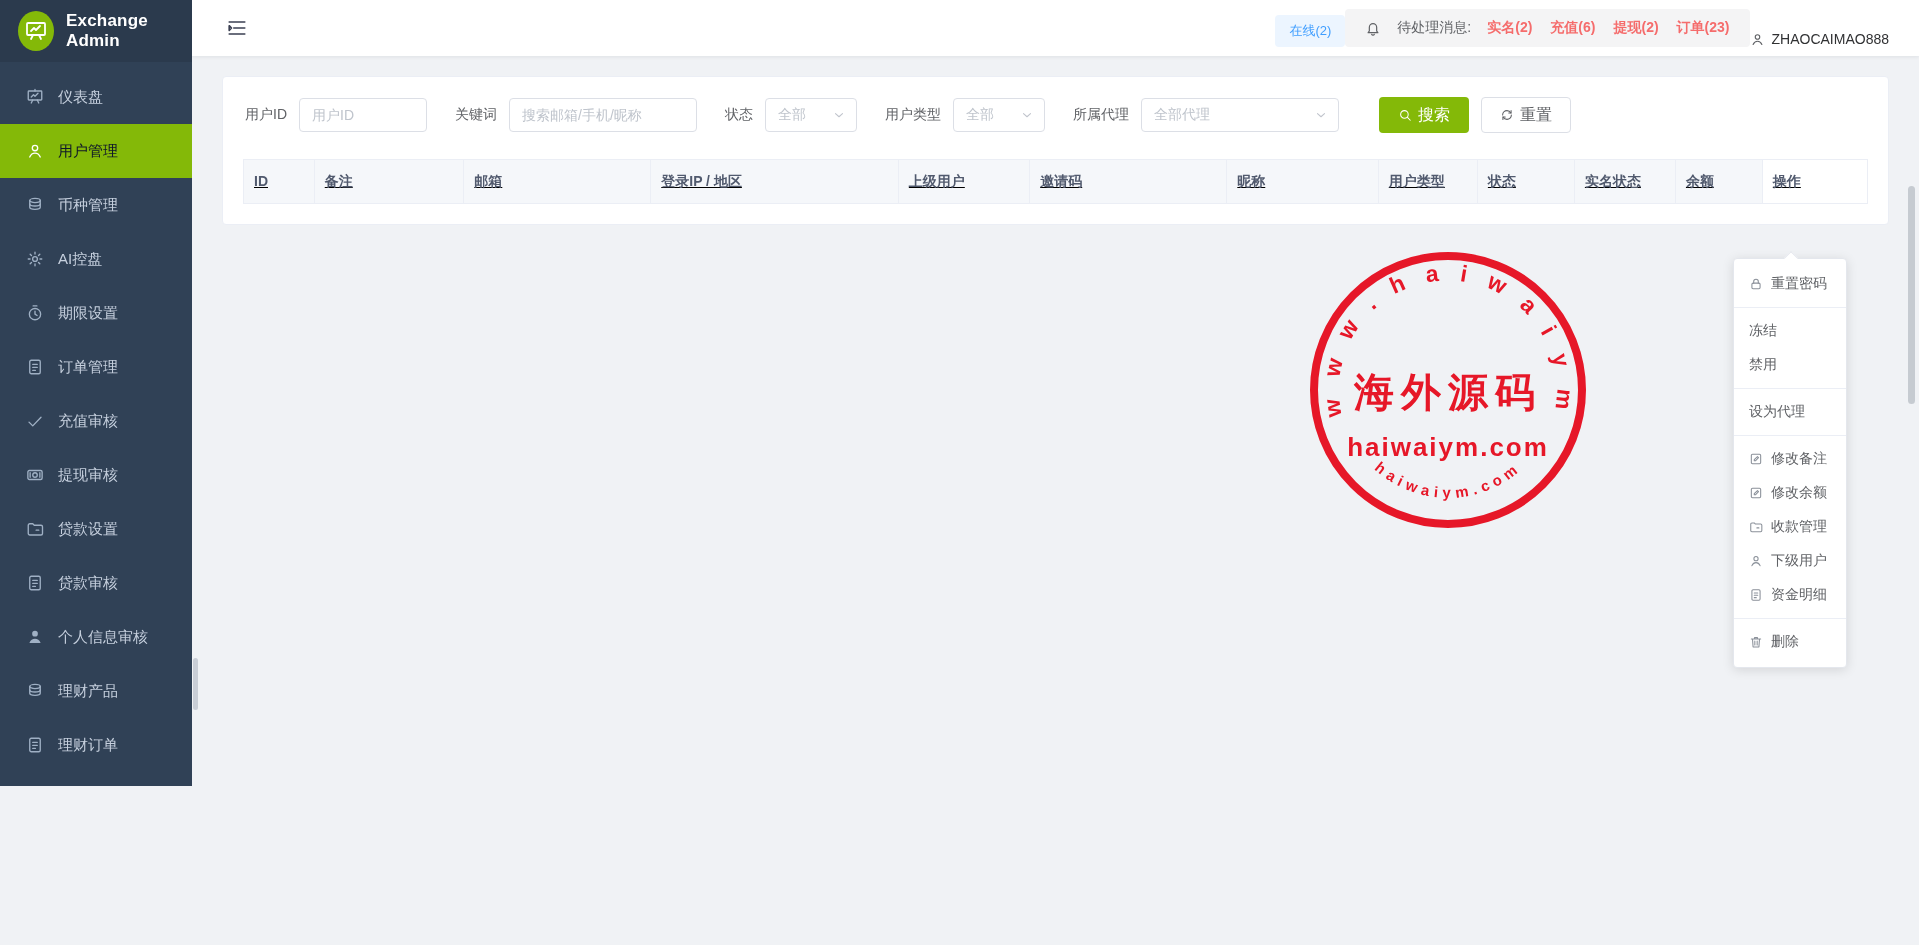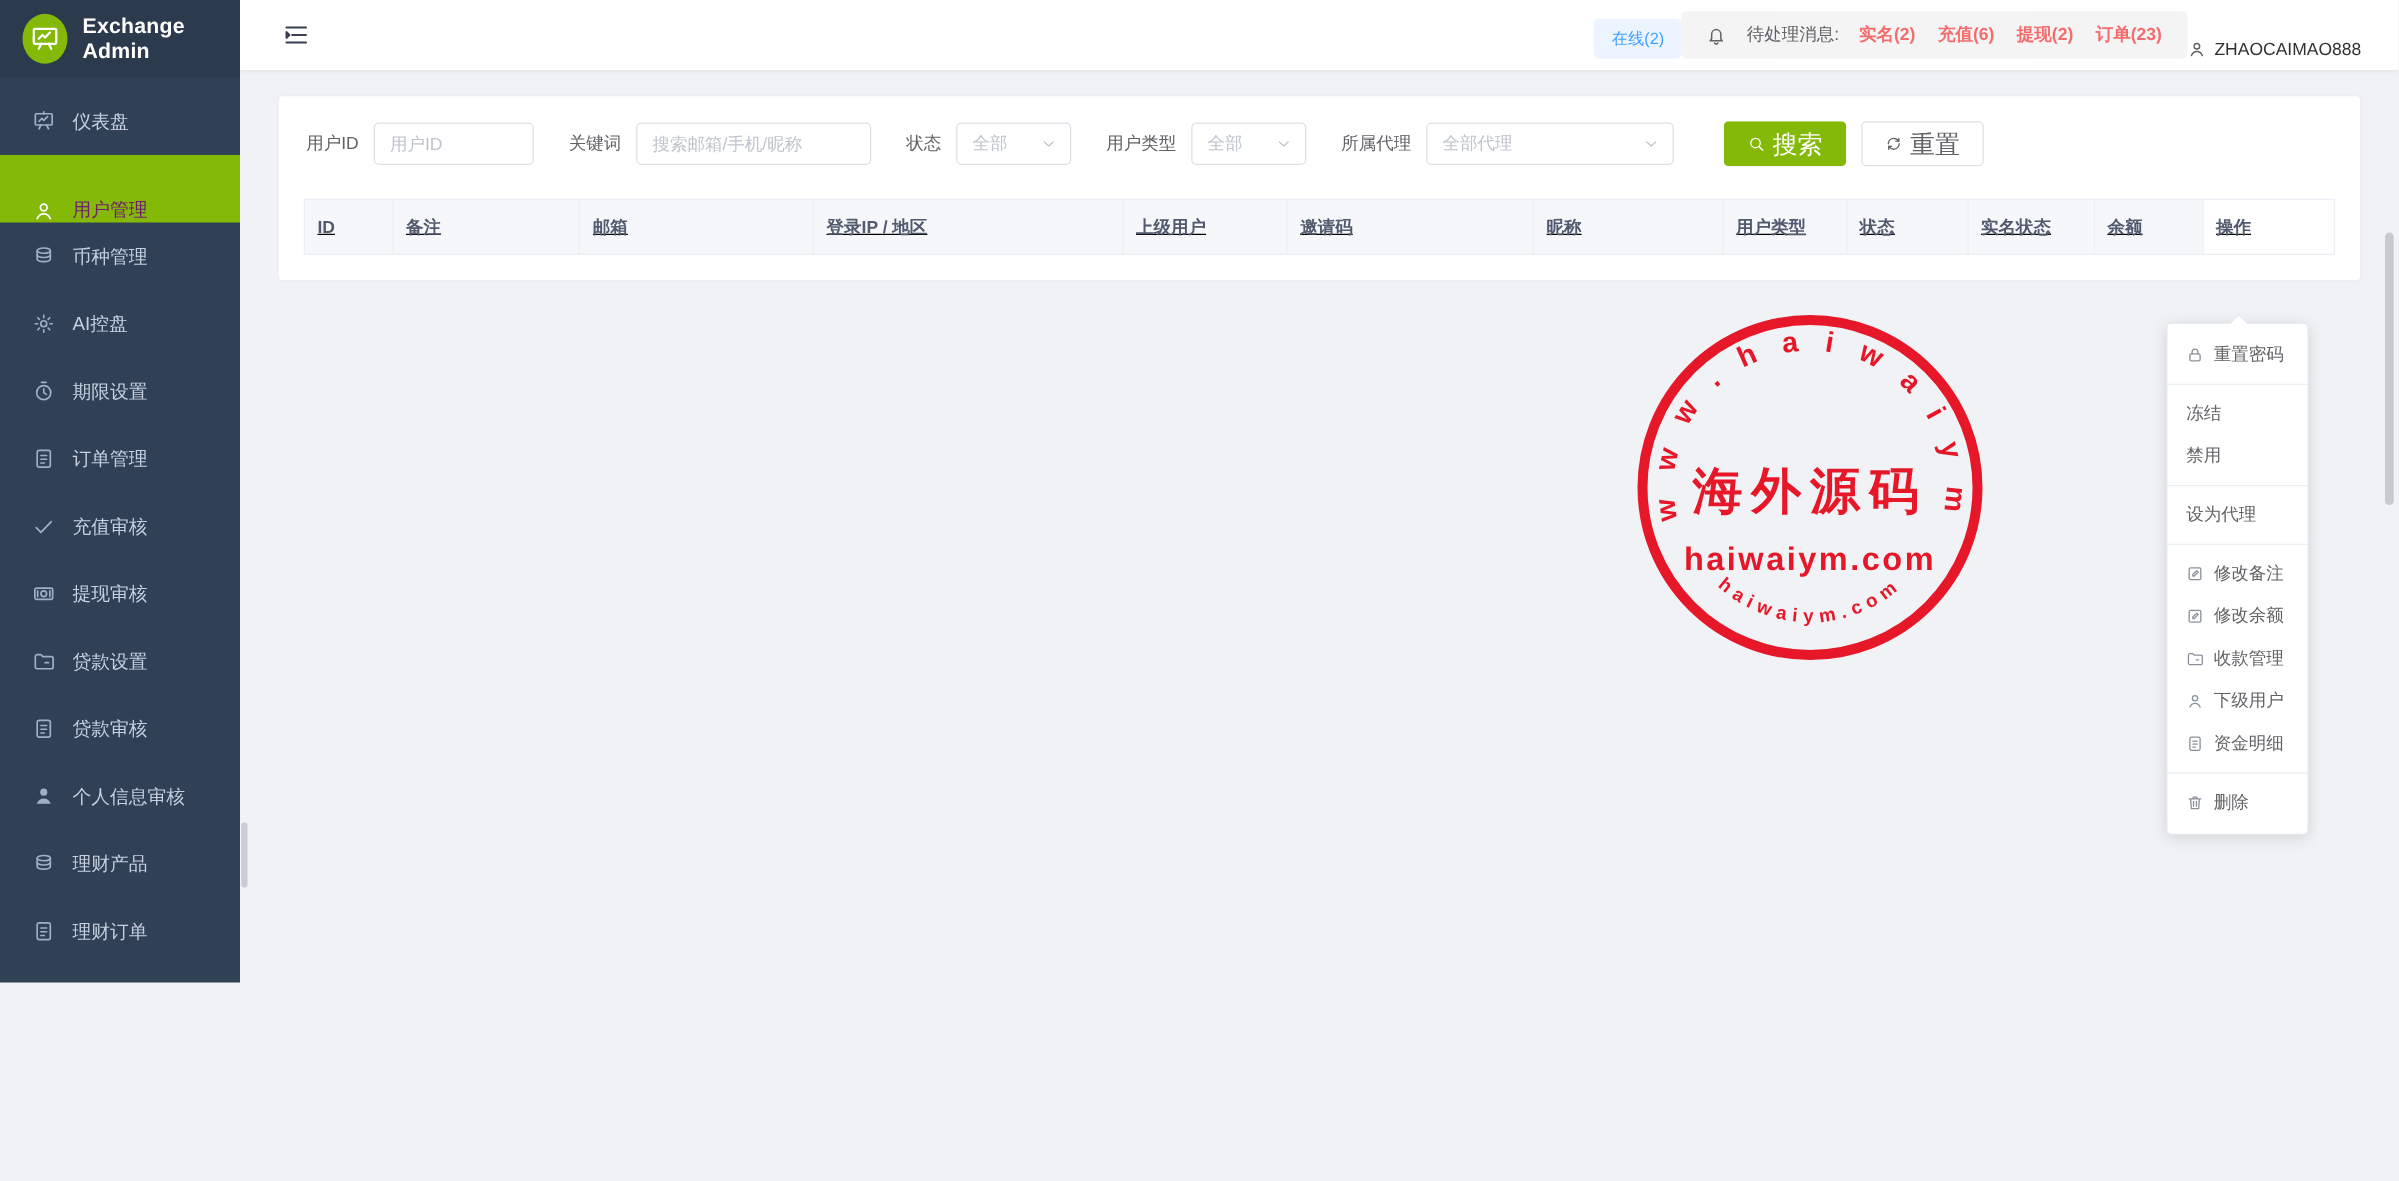--- a/index.html
+++ b/index.html
@@ -7,21 +7,21 @@
   .app { display:flex; width:1919px; height:786px; }
 
   
   .sidebar { width:192px; background:#304156; flex:0 0 192px; position:relative; z-index:5; }
   .logo { height:62px; display:flex; align-items:center; padding-left:18px; background:#2b3a4d; }
   .logo-badge { width:40px; height:40px; border-radius:50%; background:#84b908; display:flex; align-items:center; justify-content:center; }
   .logo-text { color:#fff; font-size:17px; font-weight:bold; margin-left:12px; letter-spacing:.2px; }
   .menu { padding-top:8px; }
   .menu-item { height:54px; display:flex; align-items:center; padding-left:26px; color:#c6d0de; font-size:15px; cursor:pointer; }
   .menu-item .mi-icon { width:18px; height:18px; margin-right:14px; color:#9fb0c4; display:flex; }
-  .menu-item.active { background:#84b908; color:#701a75;align-items:flex-end; }
+  .menu-item.active { background:#84b908; color:#0f172a; }
   .menu-item.active .mi-icon { color:#fff; }
   .side-thumb { position:absolute; left:193px; top:658px; width:5px; height:52px; background:#c9ced6; border-radius:3px; }
 
   
   .main { flex:1; display:flex; flex-direction:column; min-width:0; }
   .topbar { height:56px; background:#fff; display:flex; align-items:center; padding:0 30px 0 34px; box-shadow:0 1px 4px rgba(0,21,41,.08); position:relative; z-index:4; }
   .burger { width:22px; height:22px; color:#3a3f51; cursor:pointer; display:flex; }
   .top-right { margin-left:auto; display:flex; align-items:flex-end; }
   .online-badge { background:#ecf5ff; color:#409eff; font-size:13px; padding:7px 14px; border-radius:4px; cursor:pointer; }
   .msg-bar { background:#f4f4f5; border-radius:4px; height:38px; display:flex; align-items:center; padding:0 20px; gap:16px; cursor:default; }
@@ -35,21 +35,21 @@
   
   .content { padding:20px 30px; }
   .card { background:#fff; border-radius:4px; border:1px solid #ebeef5; padding:20px; }
   .filters { display:flex; align-items:center; gap:12px; margin-bottom:26px; flex-wrap:nowrap; }
   .f-label { font-size:14px; color:#606266; white-space:nowrap; margin-left:16px; }
   .f-label:first-child { margin-left:2px; }
   .f-input { height:34px; border:1px solid #dcdfe6; border-radius:4px; padding:0 12px; font-size:14px; color:#606266; font-family:inherit; }
   .f-input::placeholder { color:#bfc4cc; }
   .sel { height:34px; border:1px solid #dcdfe6; border-radius:4px; display:flex; align-items:center; justify-content:space-between; padding:0 10px 0 12px; font-size:14px; color:#bfc4cc; cursor:pointer; background:#fff; }
   .sel .chev { width:14px; height:14px; color:#c0c4cc; display:flex; }
-  .btn { height:36px; border-radius:4px; display:flex; align-items:center; gap:6px; padding:0 18px; font-size:20px; cursor:pointer; border:1px solid transparent; }
+  .btn { height:36px; border-radius:4px; display:flex; align-items:center; gap:6px; padding:0 18px; font-size:16px; cursor:pointer; border:1px solid transparent; }
   .btn-search { background:#84b908; color:#fff; margin-left:28px; }
   .btn-reset { background:#fff; color:#606266; border-color:#dcdfe6; }
   .btn .bicon { width:14px; height:14px; display:flex; }
 
   
   table { width:100%; border-collapse:collapse; table-layout:fixed;text-decoration:underline; }
   th,td { border:1px solid #ebeef5; font-size:14px; color:#606266; padding:12px 10px; text-align:left; vertical-align:middle; line-height:19px; word-break:break-all; }
   th { background:#f5f7fa; color:#515a6e; font-weight:bold; height:44px; padding:10px; }
   th.op-col { background:#fff; }
 

